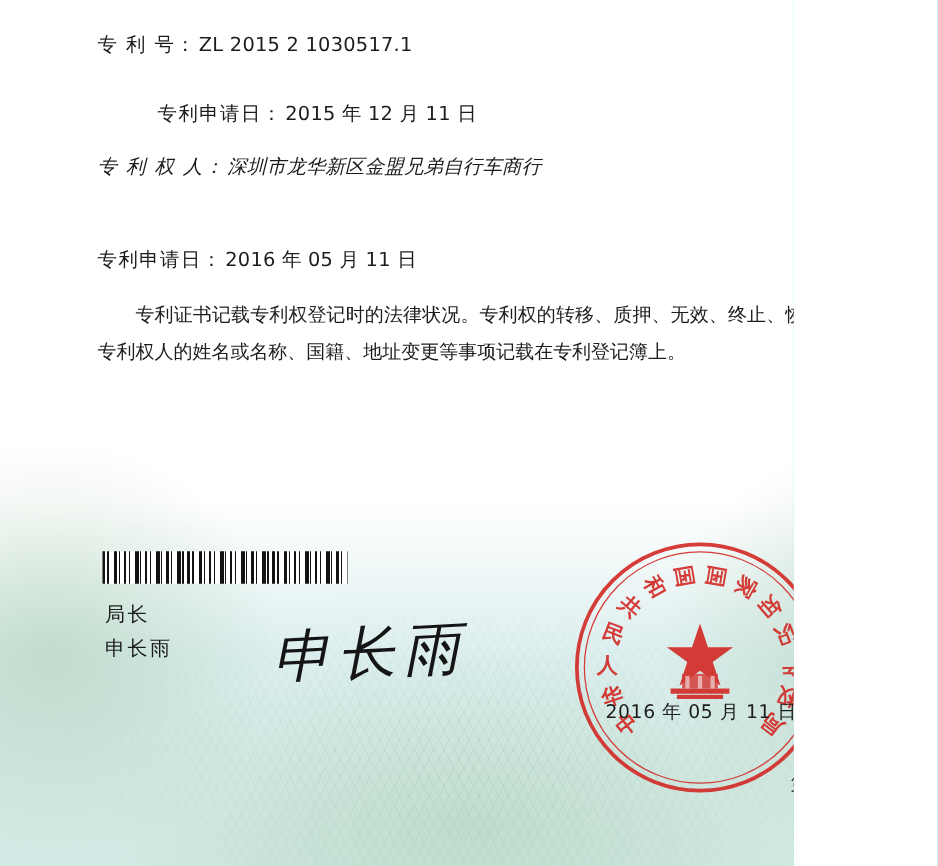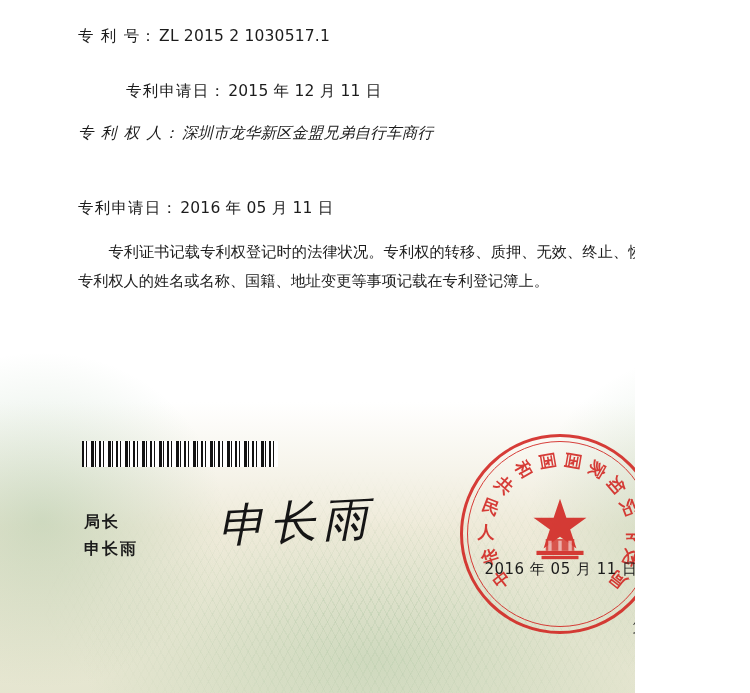--- a/index.html
+++ b/index.html
@@ -11,21 +11,21 @@
     height: 693px;
     background: #ffffff;
     font-family: "DejaVu Sans", "Liberation Sans", sans-serif;
     overflow: hidden;
   }
 
   #page {
     position: relative;
     width: 635px;
     height: 693px;
-    background: #fdba74;
+    background: #7dd3fc;
     overflow: hidden;
   }
 
   
   .bg-tint {
     position: absolute;
     left: 0;
     top: 0;
     width: 750px;
     height: 693px;
@@ -108,25 +108,25 @@
         #121212 9px, #121212 12px,
         #ffffff 12px, #ffffff 13px,
         #121212 13px, #121212 14px,
         #ffffff 14px, #ffffff 17px);
   }
 
   
   #director-block {
     position: absolute;
     left: 84px;
-    top: 508px;
+    top: 478px;
     font-size: 16px;
     color: #1c1c1c;
     line-height: 27px;
-    font-weight: bold;
+    font-weight: normal;
     letter-spacing: 2px;
   }
   #signature {
     position: absolute;
     left: 218px;
     top: 492px;
     font-size: 46px;
     color: #151515;
     font-family: "DejaVu Serif", "Liberation Serif", serif;
     font-style: italic;

